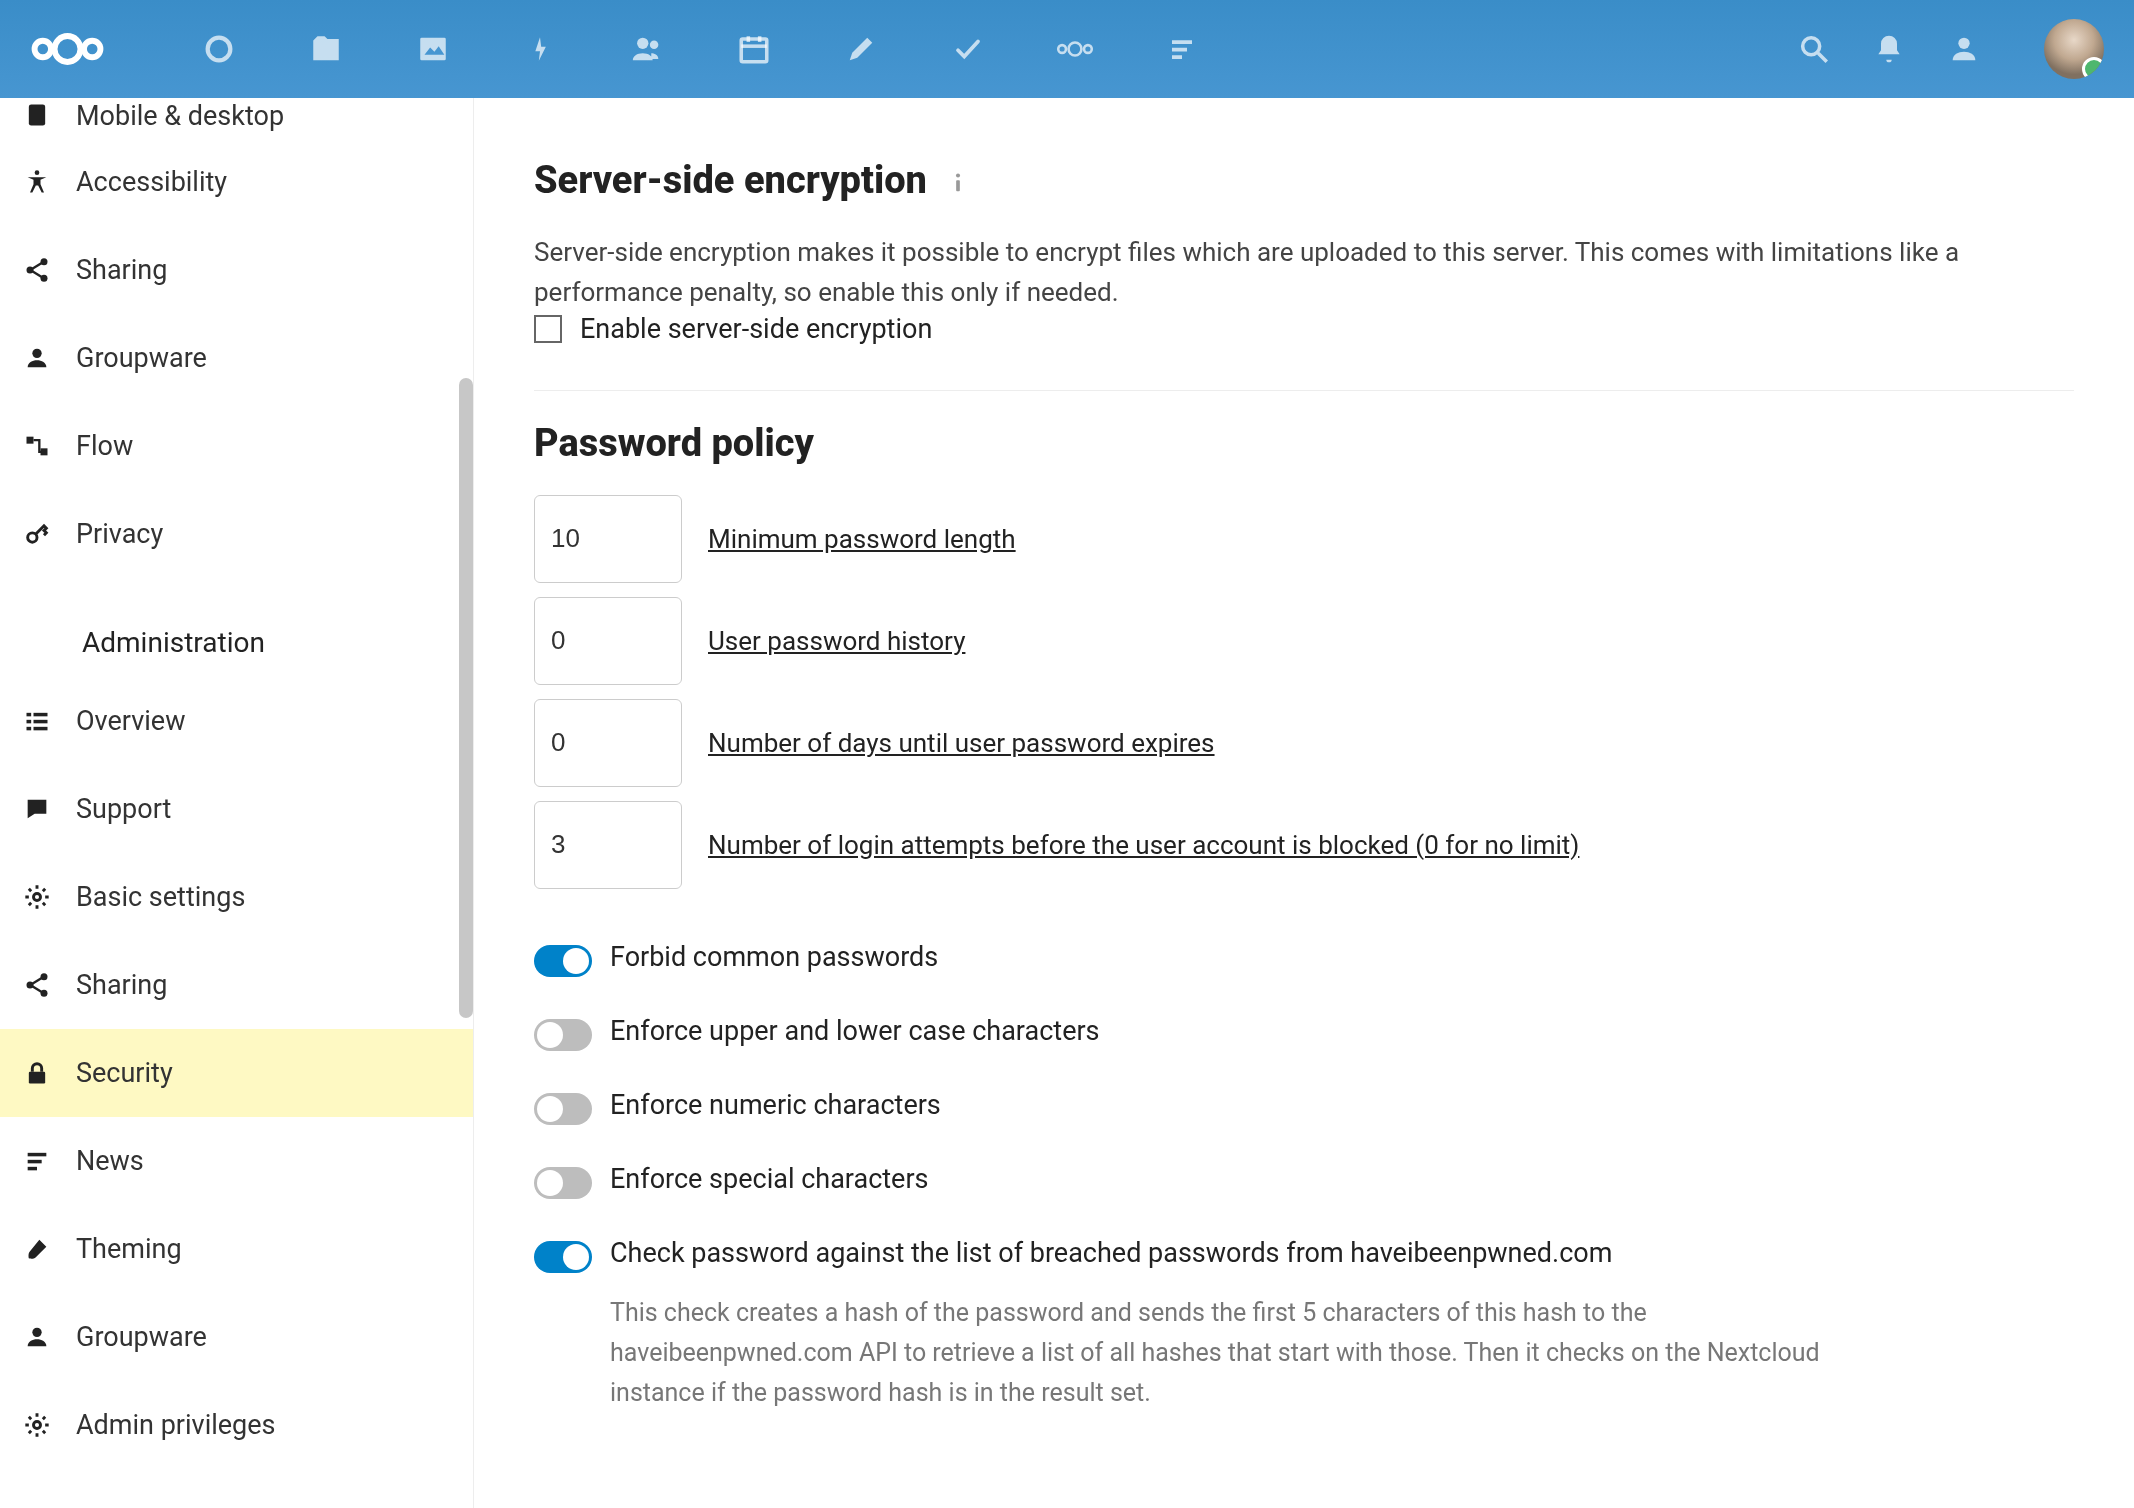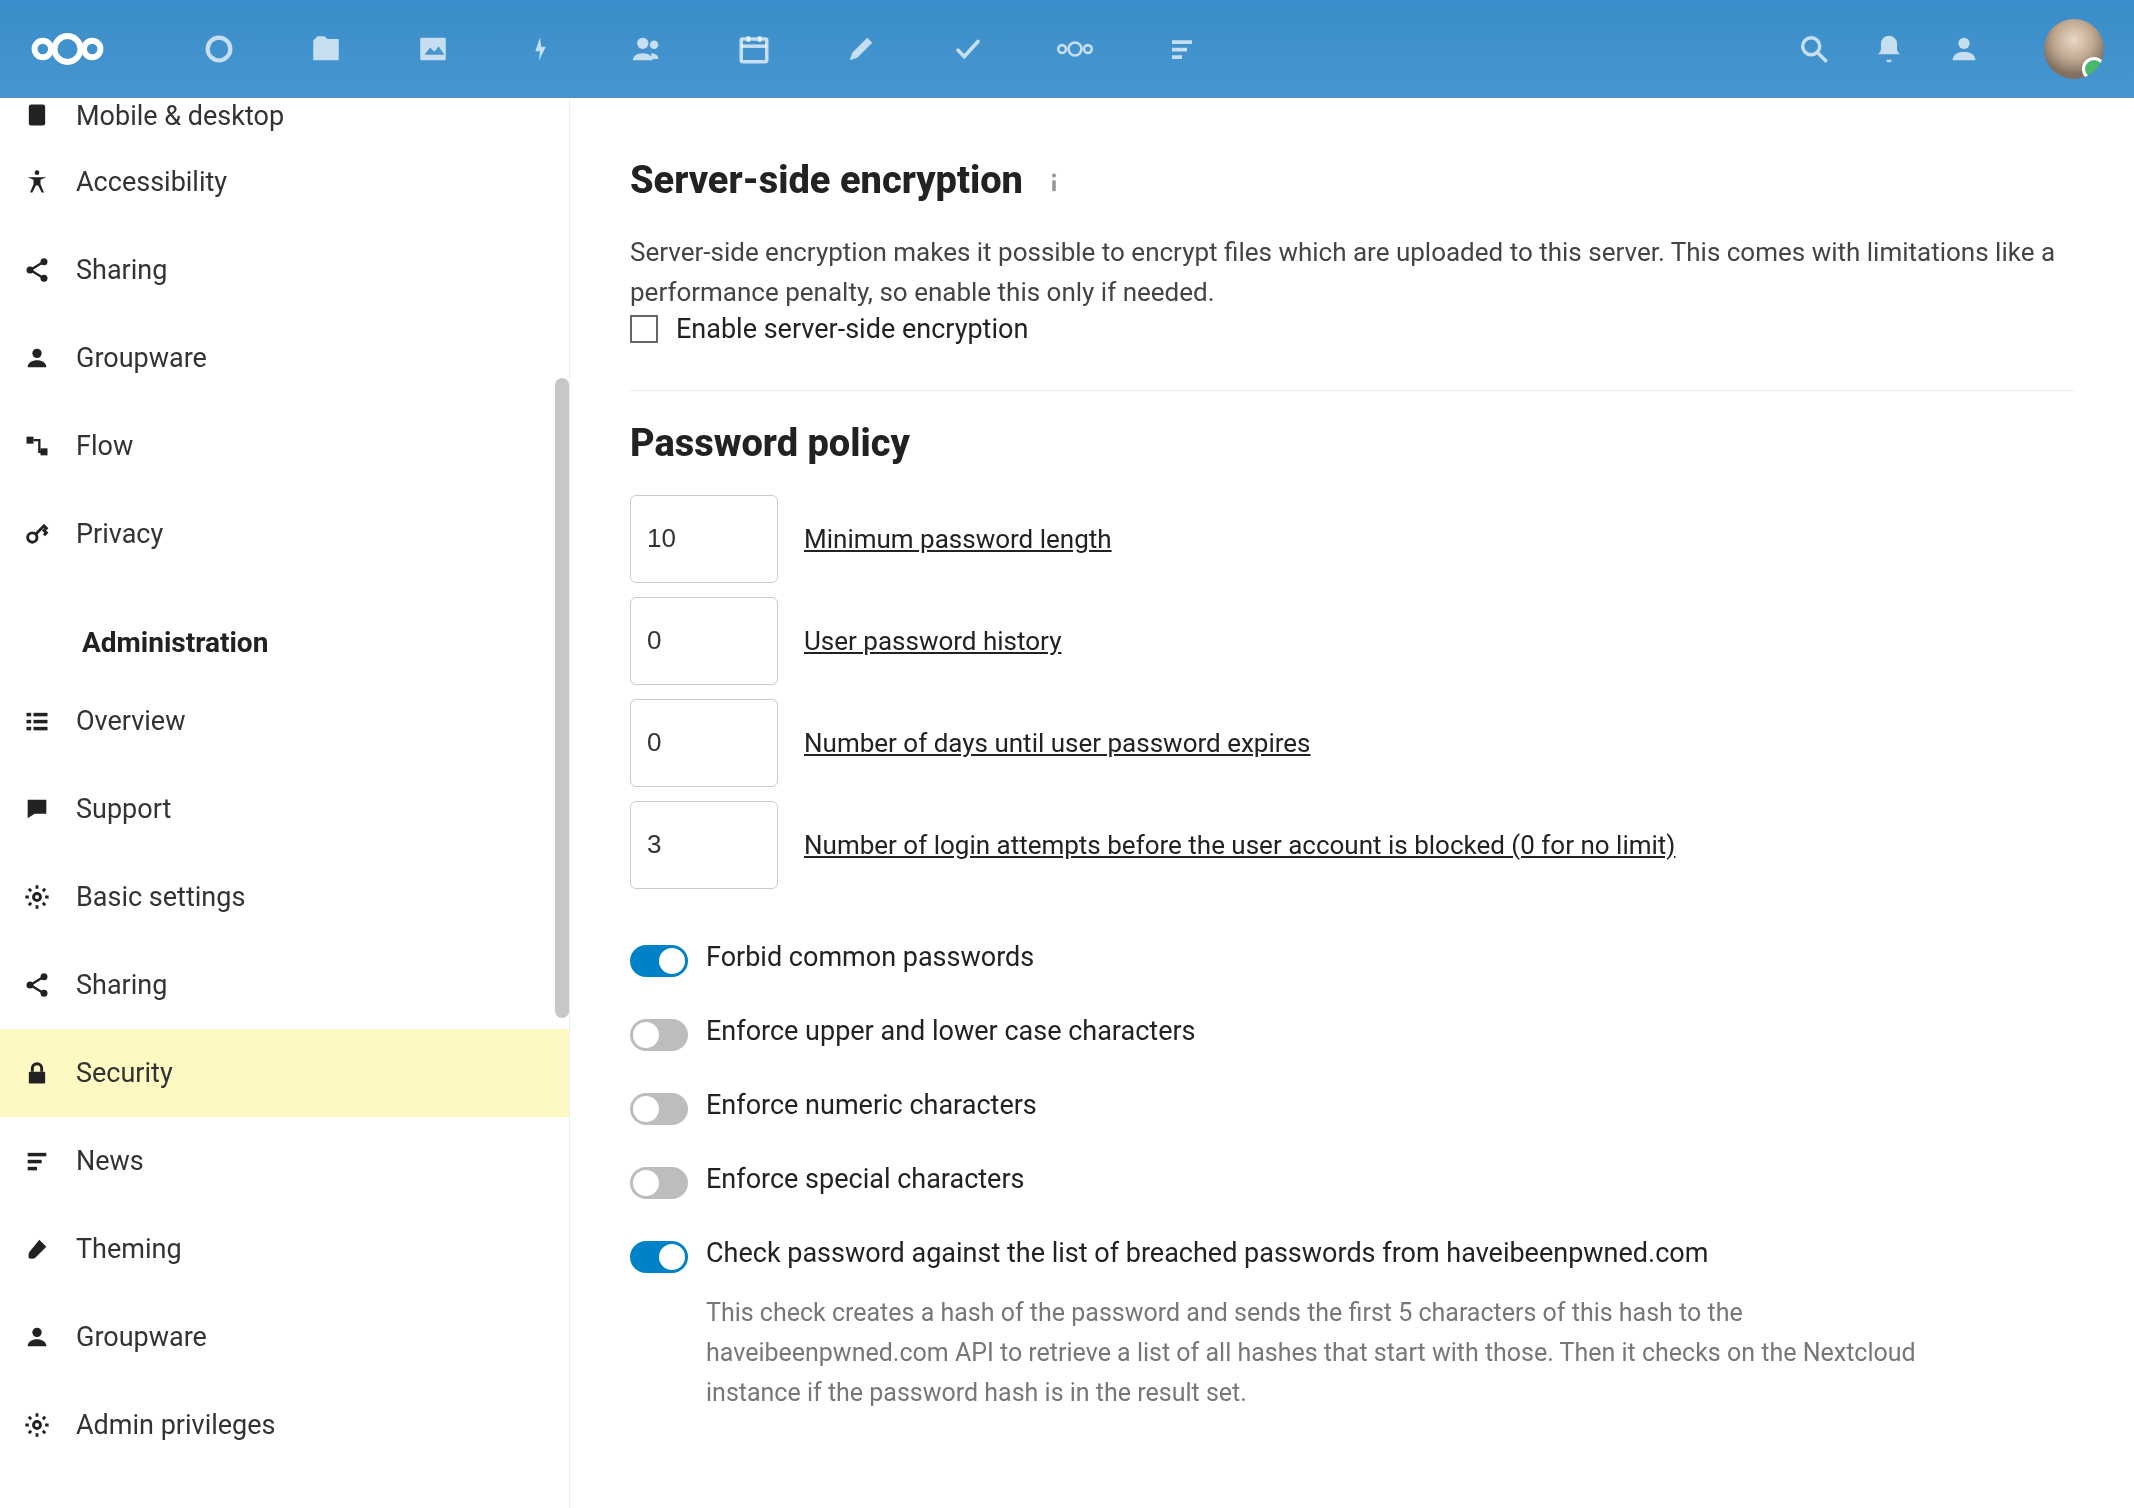--- a/index.html
+++ b/index.html
@@ -41,21 +41,21 @@
 .avatar-status {
   position: absolute; bottom: -2px; right: -2px;
   width: 24px; height: 24px; border-radius: 50%;
   background: #4eb76e; border: 3px solid #fff;
 }
 .app-body {
   display: flex;
   height: calc(100% - 98px);
 }
 .sidebar {
-  width: 570px; height: 100%;
+  width: 474px; height: 100%;
   border-right: 1px solid #ededed;
   overflow-y: auto;
   position: relative;
 }
 .sidebar-scrollbar {
   position: absolute;
   right: 0; top: 280px;
   width: 14px; height: 640px;
   background: #c7c7c7;
   border-radius: 7px;
@@ -70,21 +70,21 @@
   cursor: pointer;
   gap: 22px;
 }
 .sidebar-item.cut { height: 40px; align-items: flex-end; padding-bottom: 6px; overflow:hidden;}
 .sidebar-item.active { background: #fef9c3; }
 .sidebar-item .sicon {
   width: 34px; height: 34px; display:flex; align-items:center; justify-content:center;
   color: #222;
 }
 .sidebar-heading {
-  font-weight: 700;
+  font-weight: 400;
   font-size: 28px;
   padding: 48px 20px 18px 82px;
   color: #222;
 }
 .main {
   flex: 1;
   overflow-y: auto;
   padding: 30px 60px 60px 60px;
 }
 .section { border-bottom: 1px solid #ededed; padding: 30px 0 45px 0; }

